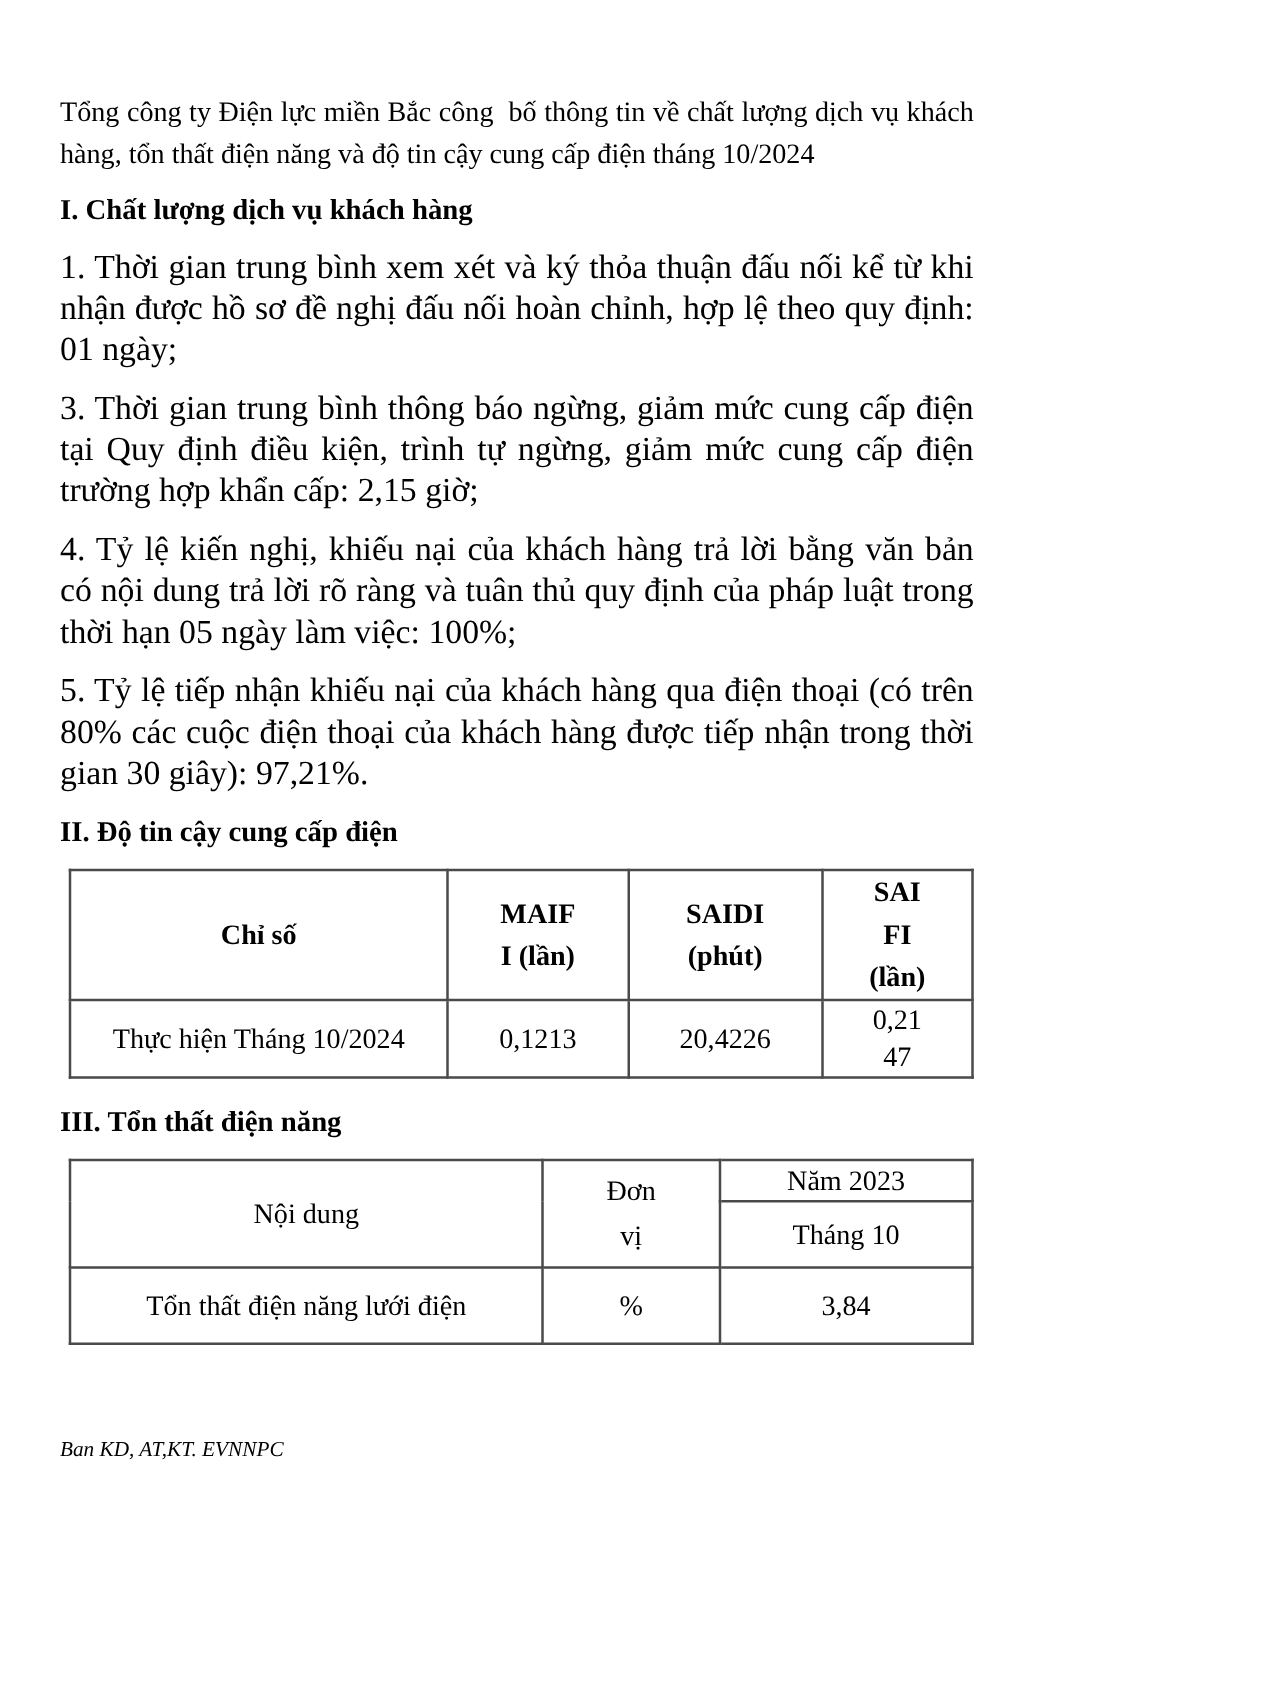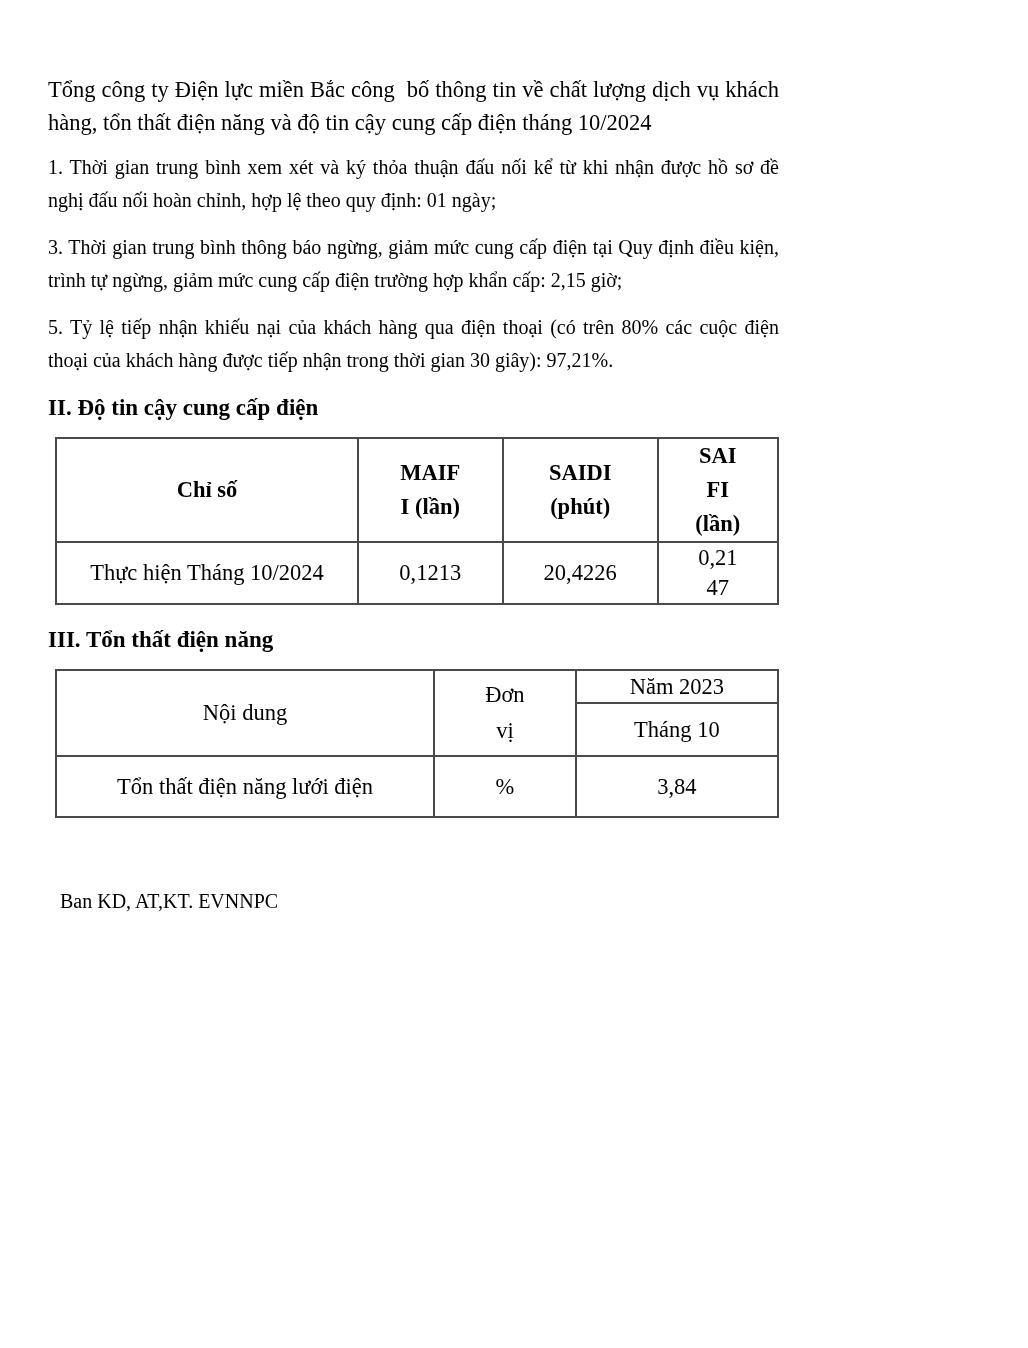--- a/index.html
+++ b/index.html
@@ -26,21 +26,21 @@
     text-align: justify;
     margin: 0 0 12px 0;
   }
   .sec-heading {
     font-size: 23px;
     line-height: 33px;
     font-weight: bold;
     margin: 0 0 13px 0;
   }
   .para {
-    font-size: 20px;
+    font-size: 27px;
     line-height: 33px;
     text-align: justify;
     margin: 0 0 14px 0;
   }
   table.tbl {
     border-collapse: collapse;
     table-layout: fixed;
     margin: 0 0 18px 7px;
   }
   table.tbl td {
@@ -69,35 +69,38 @@
     height: 31px;
     line-height: 30px;
   }
   table.tbl2 tr.month-row td {
     height: 51px;
   }
   table.tbl2 tr.data-row td {
     height: 59px;
   }
   .doc-footer {
-    font-size: 20px;
+    font-size: 17px;
     line-height: 33px;
-    margin: 67px 0 0 12px;
+    margin: 67px 0 0 0;
+    font-style: italic;
   }
 </style>
 </head>
 <body>
 
 <div class="page">
 
   <p class="doc-title">Tổng công ty Điện lực miền Bắc công &nbsp;bố thông tin về chất lượng dịch vụ khách hàng, tổn thất điện năng và độ tin cậy cung cấp điện tháng 10/2024</p>
 
+  <h2 class="sec-heading">I. Chất lượng dịch vụ khách hàng</h2>
 
   <p class="para">1. Thời gian trung bình xem xét và ký thỏa thuận đấu nối kể từ khi nhận được hồ sơ đề nghị đấu nối hoàn chỉnh, hợp lệ theo quy định: 01 ngày;</p>
   <p class="para">3. Thời gian trung bình thông báo ngừng, giảm mức cung cấp điện tại Quy định điều kiện, trình tự ngừng, giảm mức cung cấp điện trường hợp khẩn cấp: 2,15 giờ;</p>
+  <p class="para">4. Tỷ lệ kiến nghị, khiếu nại của khách hàng trả lời bằng văn bản có nội dung trả lời rõ ràng và tuân thủ quy định của pháp luật trong thời hạn 05 ngày làm việc: 100%;</p>
   <p class="para">5. Tỷ lệ tiếp nhận khiếu nại của khách hàng qua điện thoại (có trên 80% các cuộc điện thoại của khách hàng được tiếp nhận trong thời gian 30 giây): 97,21%.</p>
 
   <h2 class="sec-heading">II. Độ tin cậy cung cấp điện</h2>
 
   <table class="tbl tbl1">
     <colgroup>
       <col style="width:408px">
       <col style="width:180px">
       <col style="width:190px">
       <col style="width:152px">

